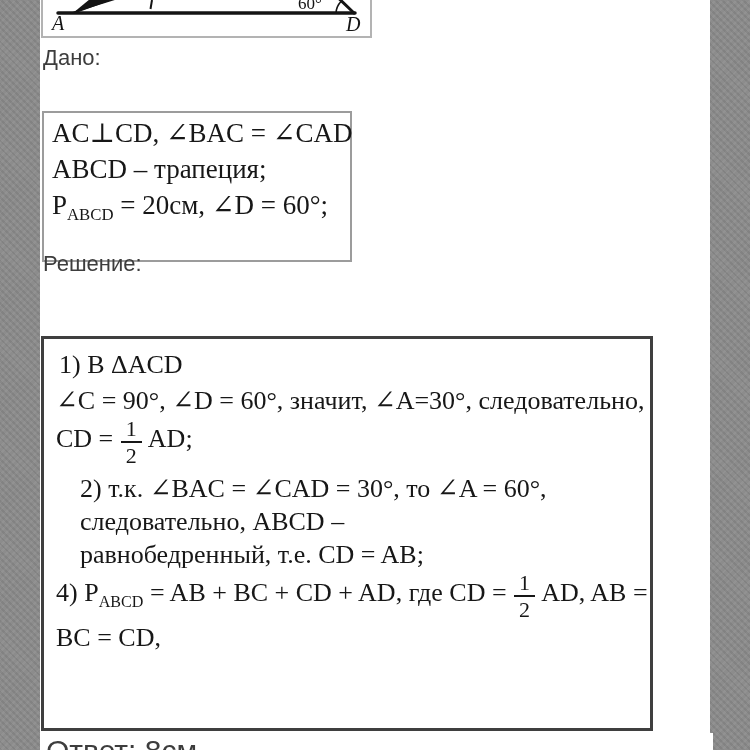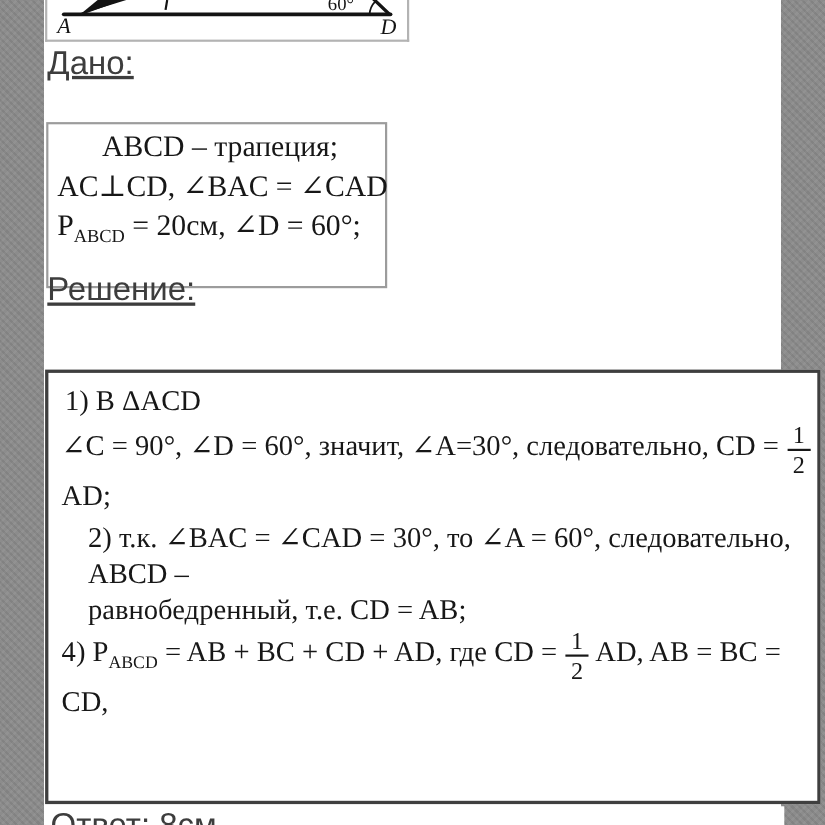--- a/index.html
+++ b/index.html
@@ -15,36 +15,36 @@
   
   .figure-box{
     position:absolute;left:41px;top:0;width:327px;height:36px;background:#fff;
     border:2px solid #b3b3b3;border-top:none;
   }
   .figure-box svg{display:block;}
   
   .h-label{
     position:absolute;left:43px;
     font-family:"Liberation Sans","DejaVu Sans",sans-serif;
-    font-size:30px;line-height:34px;color:#3d3d3d;white-space:nowrap;text-decoration:underline;
+    font-size:22px;line-height:34px;color:#3d3d3d;white-space:nowrap;
   }
   #given-heading{top:41px;}
   #solution-heading{top:247px;}
   
   .given-box{
     position:absolute;left:42px;top:111px;width:296px;height:145px;
     background:#fff;border:2px solid #9c9c9c;
     font-size:27px;line-height:36px;color:#171717;
     padding:2px 2px 0 8px;
   }
   .given-box .gl{white-space:nowrap;}
   .given-box .gl:first-child{text-align:center;}
   
   .sol-box{
-    position:absolute;left:41px;top:336px;width:705px;height:395px;
+    position:absolute;left:41px;top:336px;width:612px;height:395px;
     box-sizing:border-box;background:#fff;border:3px solid #3f3f3f;
     padding:0 0 12px 12px;overflow:hidden;
     font-size:26px;line-height:33px;color:#171717;
   }
   .sol-box .ml{margin:0;}
   .sol-box .ml:nth-of-type(1){margin-top:9px;margin-left:3px;}
   .sol-box .ml:nth-of-type(2){margin-top:3px;}
   .sol-box .ml:nth-of-type(3){margin-top:5px;margin-left:24px;}
   .sol-box .ml:nth-of-type(6){margin-top:5px;}
   .sol-box .ml:nth-of-type(7){margin-top:3px;}
@@ -86,22 +86,22 @@
 
       <text x="9" y="30" font-family="Liberation Serif, DejaVu Serif, serif" font-style="italic" font-size="20" fill="#141414">A</text>
       <text x="303" y="31" font-family="Liberation Serif, DejaVu Serif, serif" font-style="italic" font-size="20" fill="#141414">D</text>
       <text x="255" y="9" font-family="Liberation Serif, DejaVu Serif, serif" font-size="17" fill="#141414">60°</text>
     </svg>
   </div>
 
   <div class="h-label" id="given-heading">Дано:</div>
 
   <div class="given-box">
+    <div class="gl">AC⊥CD, ∠BAC = ∠CAD</div>
     <div class="gl">ABCD – трапеция;</div>
-    <div class="gl">AC⊥CD, ∠BAC = ∠CAD</div>
     <div class="gl">P<sub>ABCD</sub> = 20см, ∠D = 60°;</div>
   </div>
 
   <div class="h-label" id="solution-heading">Решение:</div>
 
   <div class="sol-box">
     <p class="ml">1) В ΔACD</p>
     <p class="ml">∠C = 90°, ∠D = 60°, значит, ∠A=30°, следовательно, CD = <span class="frac"><span class="num">1</span><span class="den">2</span></span> AD;</p>
     <p class="ml">2) т.к. ∠BAC = ∠CAD = 30°, то ∠A = 60°, следовательно, ABCD –<br>равнобедренный, т.е. CD = AB;</p>
     <p class="ml">4) P<sub>ABCD</sub> = AB + BC + CD + AD, где CD = <span class="frac"><span class="num">1</span><span class="den">2</span></span> AD, AB = BC = CD,</p>

